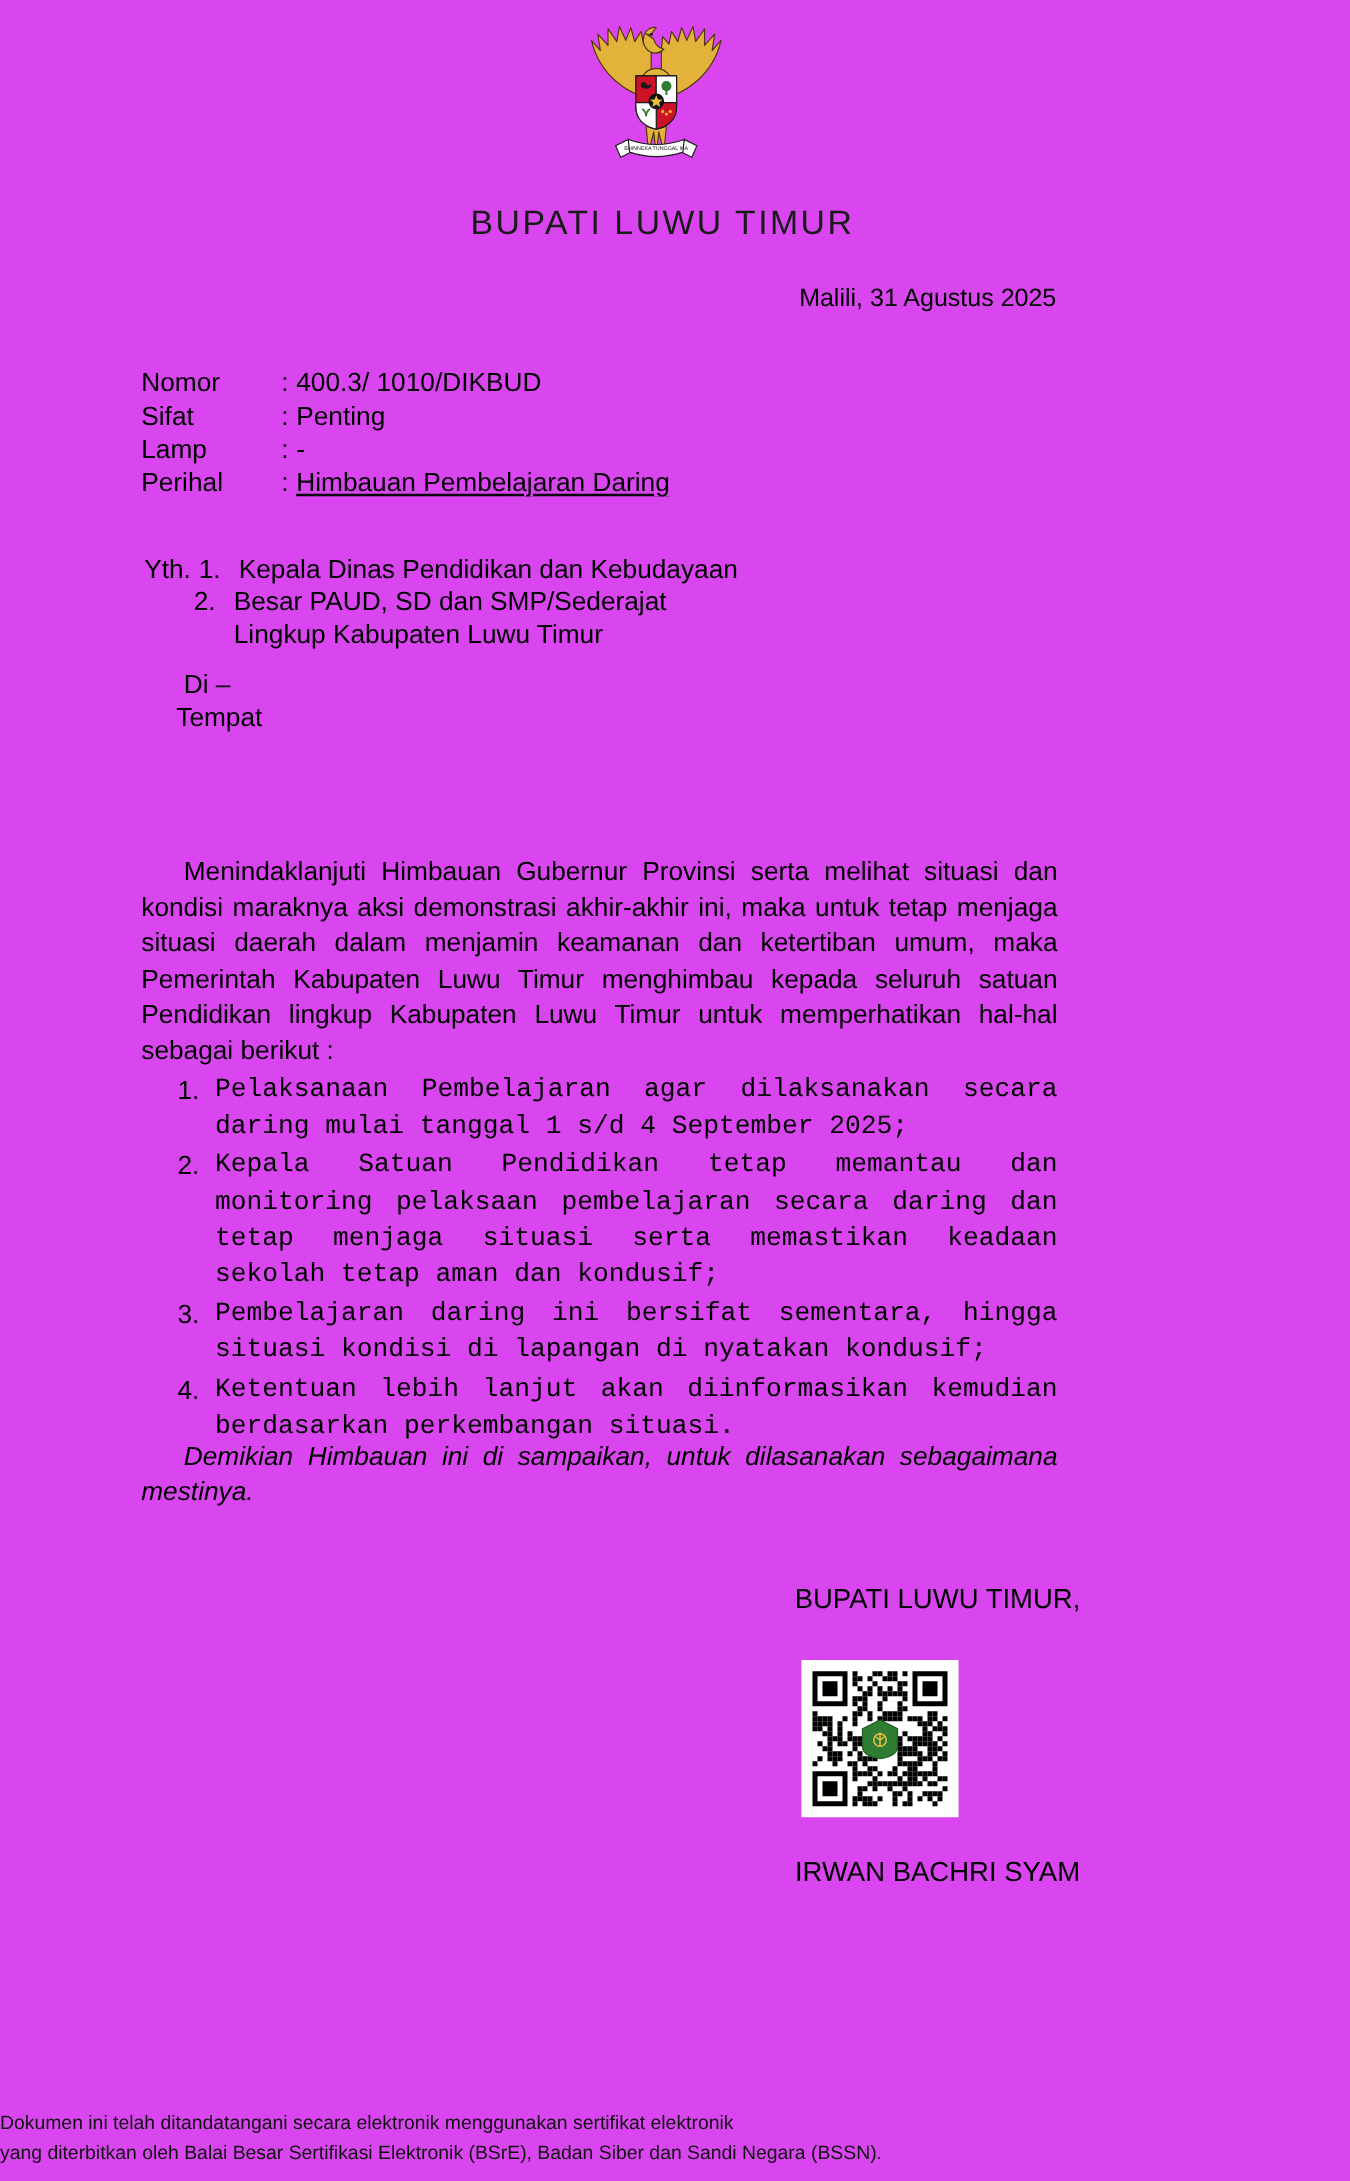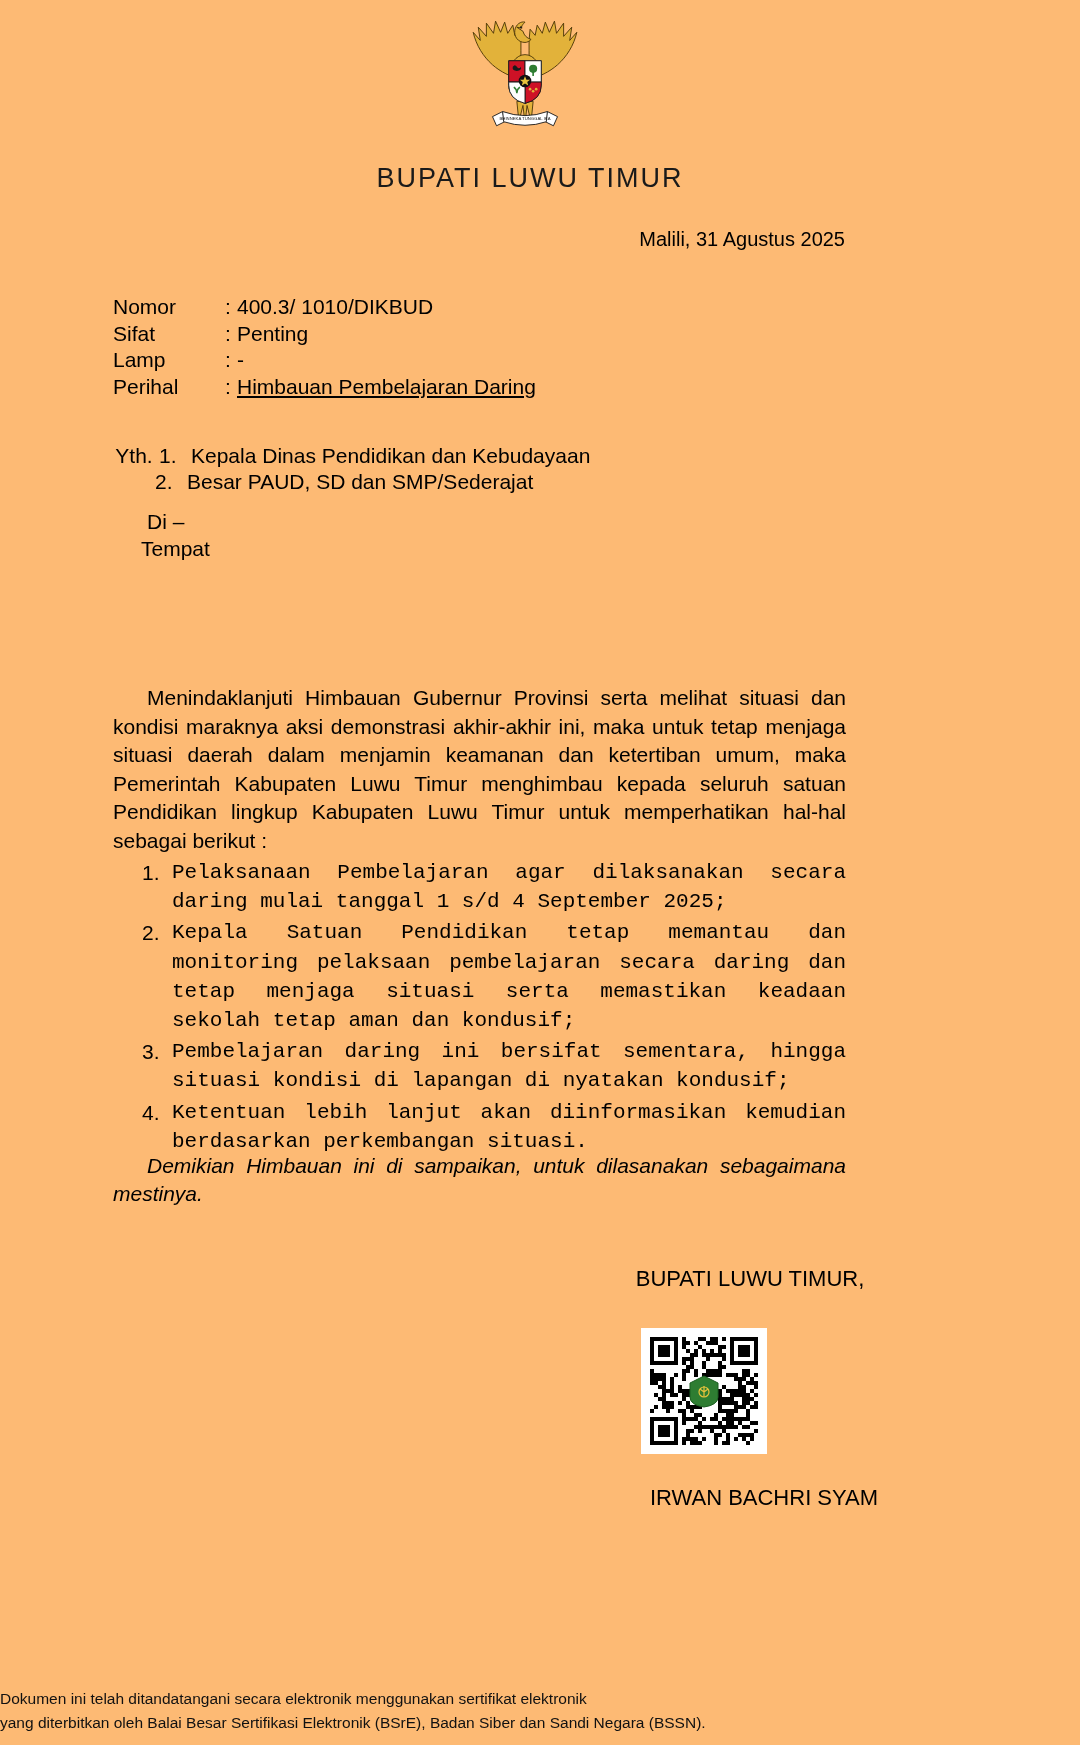--- a/index.html
+++ b/index.html
@@ -1,19 +1,19 @@
 <!DOCTYPE html>
 <html><head>
 <meta charset="utf-8">
 <style>
   html,body{margin:0;padding:0;background:#ffffff;}
   .page{
     position:relative;
     width:1080px;height:1745px;
-    background:#fdba74;
+    background:#d946ef;
     font-family:"Liberation Sans", sans-serif;
     color:#000;
     overflow:hidden;
   }
   
   .emblem{position:absolute;left:462px;top:14px;width:126px;height:126px;}
   .letter-title{
     position:absolute;left:0;top:163px;width:1060px;
     text-align:center;font-size:27px;letter-spacing:2px;color:#1a1a1a;
   }
@@ -44,21 +44,21 @@
   }
   .para.opening{top:684px;text-indent:34px;}
   .para.closing{top:1152px;text-indent:34px;line-height:28px;font-style:italic;}
   .list{position:absolute;left:142px;top:858px;width:704px;font-size:21px;}
   .list-item{display:flex;margin-bottom:2px;}
   .li-num{width:30px;flex:0 0 30px;line-height:29.2px;}
   .li-text{flex:1;text-align:justify;line-height:29.2px;font-family:Liberation Mono, monospace;}
   
   .sig-title{position:absolute;left:570px;top:1266px;width:360px;text-align:center;font-size:22px;}
   .qr-box{position:absolute;left:641px;top:1328px;width:126px;height:126px;}
-  .sig-name{position:absolute;left:584px;top:1485px;width:360px;text-align:center;font-size:22px;}
+  .sig-name{position:absolute;left:570px;top:1485px;width:360px;text-align:center;font-size:22px;}
   
   .footer{position:absolute;left:0;top:1687px;width:1080px;text-align:left;font-size:15.5px;line-height:24px;color:#111;}
 </style>
 </head>
 <body>
 
 <div class="page">
 
   <div class="emblem">
     <svg width="126" height="126" viewBox="0 0 124 124" aria-hidden="true">
@@ -142,20 +142,21 @@
       <span class="yth-text">Kepala Dinas Pendidikan dan Kebudayaan</span>
     </div>
     <div class="yth-grid">
       <span class="yth-label"></span>
       <span class="yth-num">2.</span>
       <span class="yth-text">Besar PAUD, SD dan SMP/Sederajat</span>
     </div>
     <div class="yth-grid">
       <span class="yth-label"></span>
       <span class="yth-num"></span>
+      <span class="yth-text">Lingkup Kabupaten Luwu Timur</span>
     </div>
     <div class="di-block">Di –</div>
     <div class="di-block tempat" style="margin-top:1px;">Tempat</div>
   </div>
 
   <div class="para opening">Menindaklanjuti Himbauan Gubernur Provinsi serta melihat situasi dan kondisi maraknya aksi demonstrasi akhir-akhir ini, maka untuk tetap menjaga situasi daerah dalam menjamin keamanan dan ketertiban umum, maka Pemerintah Kabupaten Luwu Timur menghimbau kepada seluruh satuan Pendidikan lingkup Kabupaten Luwu Timur untuk memperhatikan hal-hal sebagai berikut :</div>
 
   <div class="list">
     <div class="list-item">
       <span class="li-num">1.</span>

